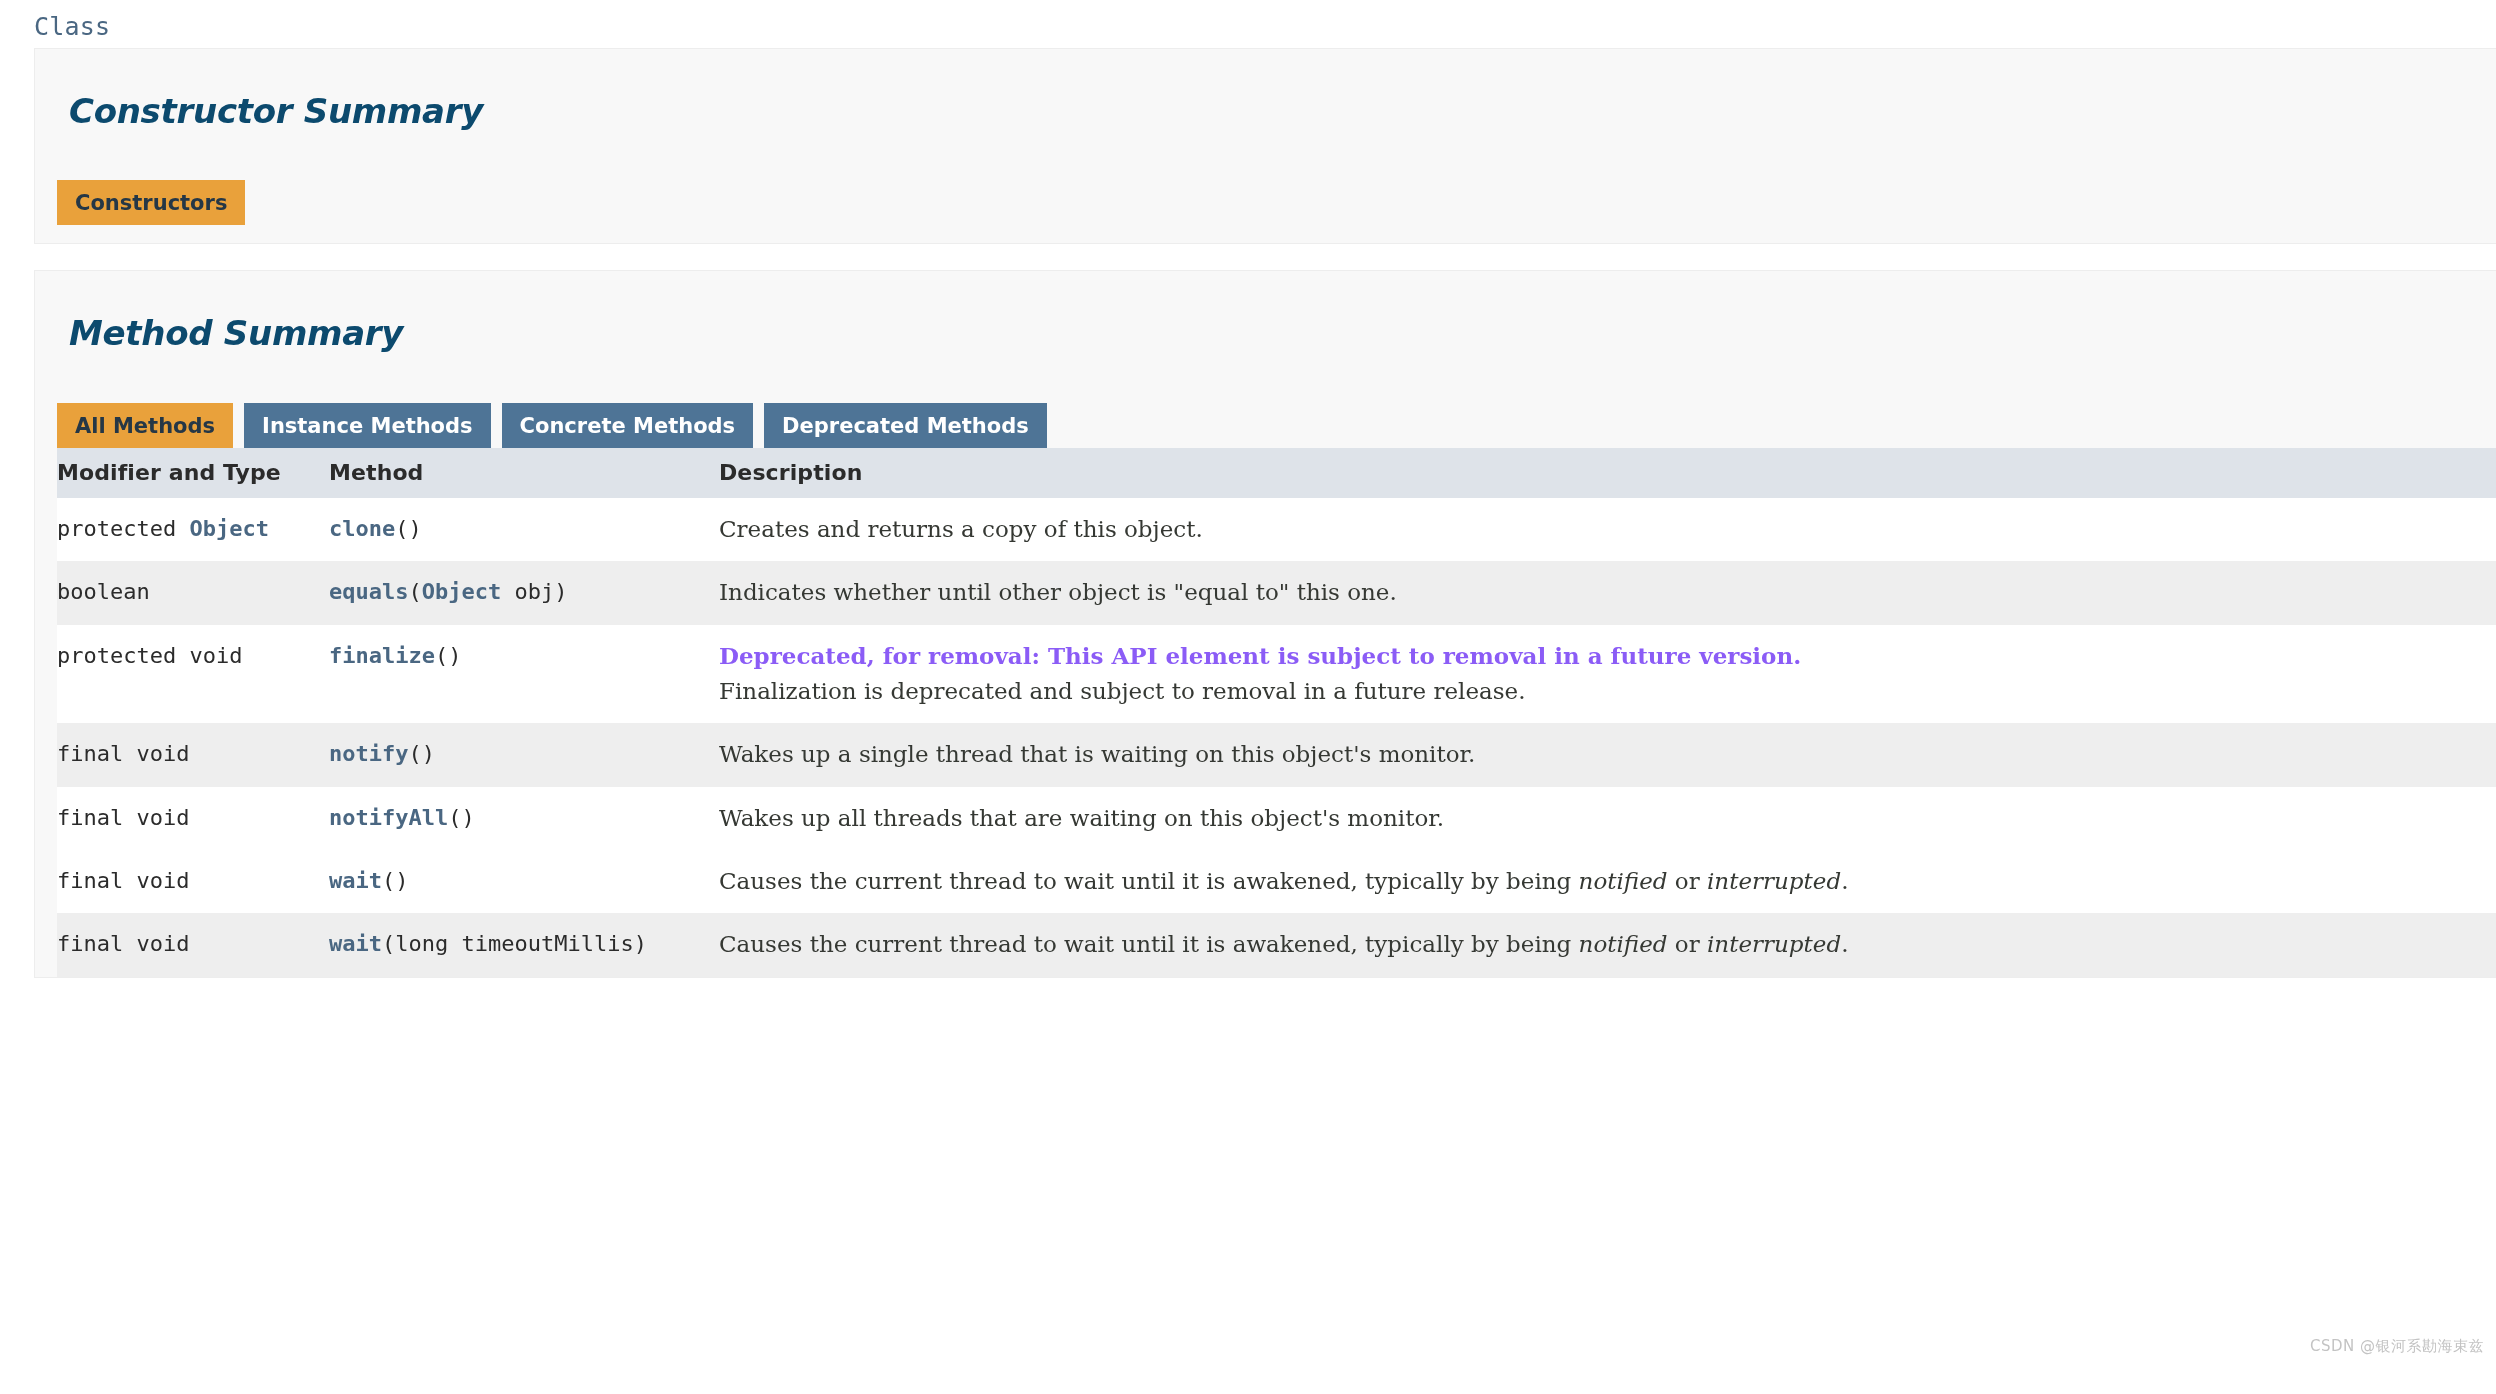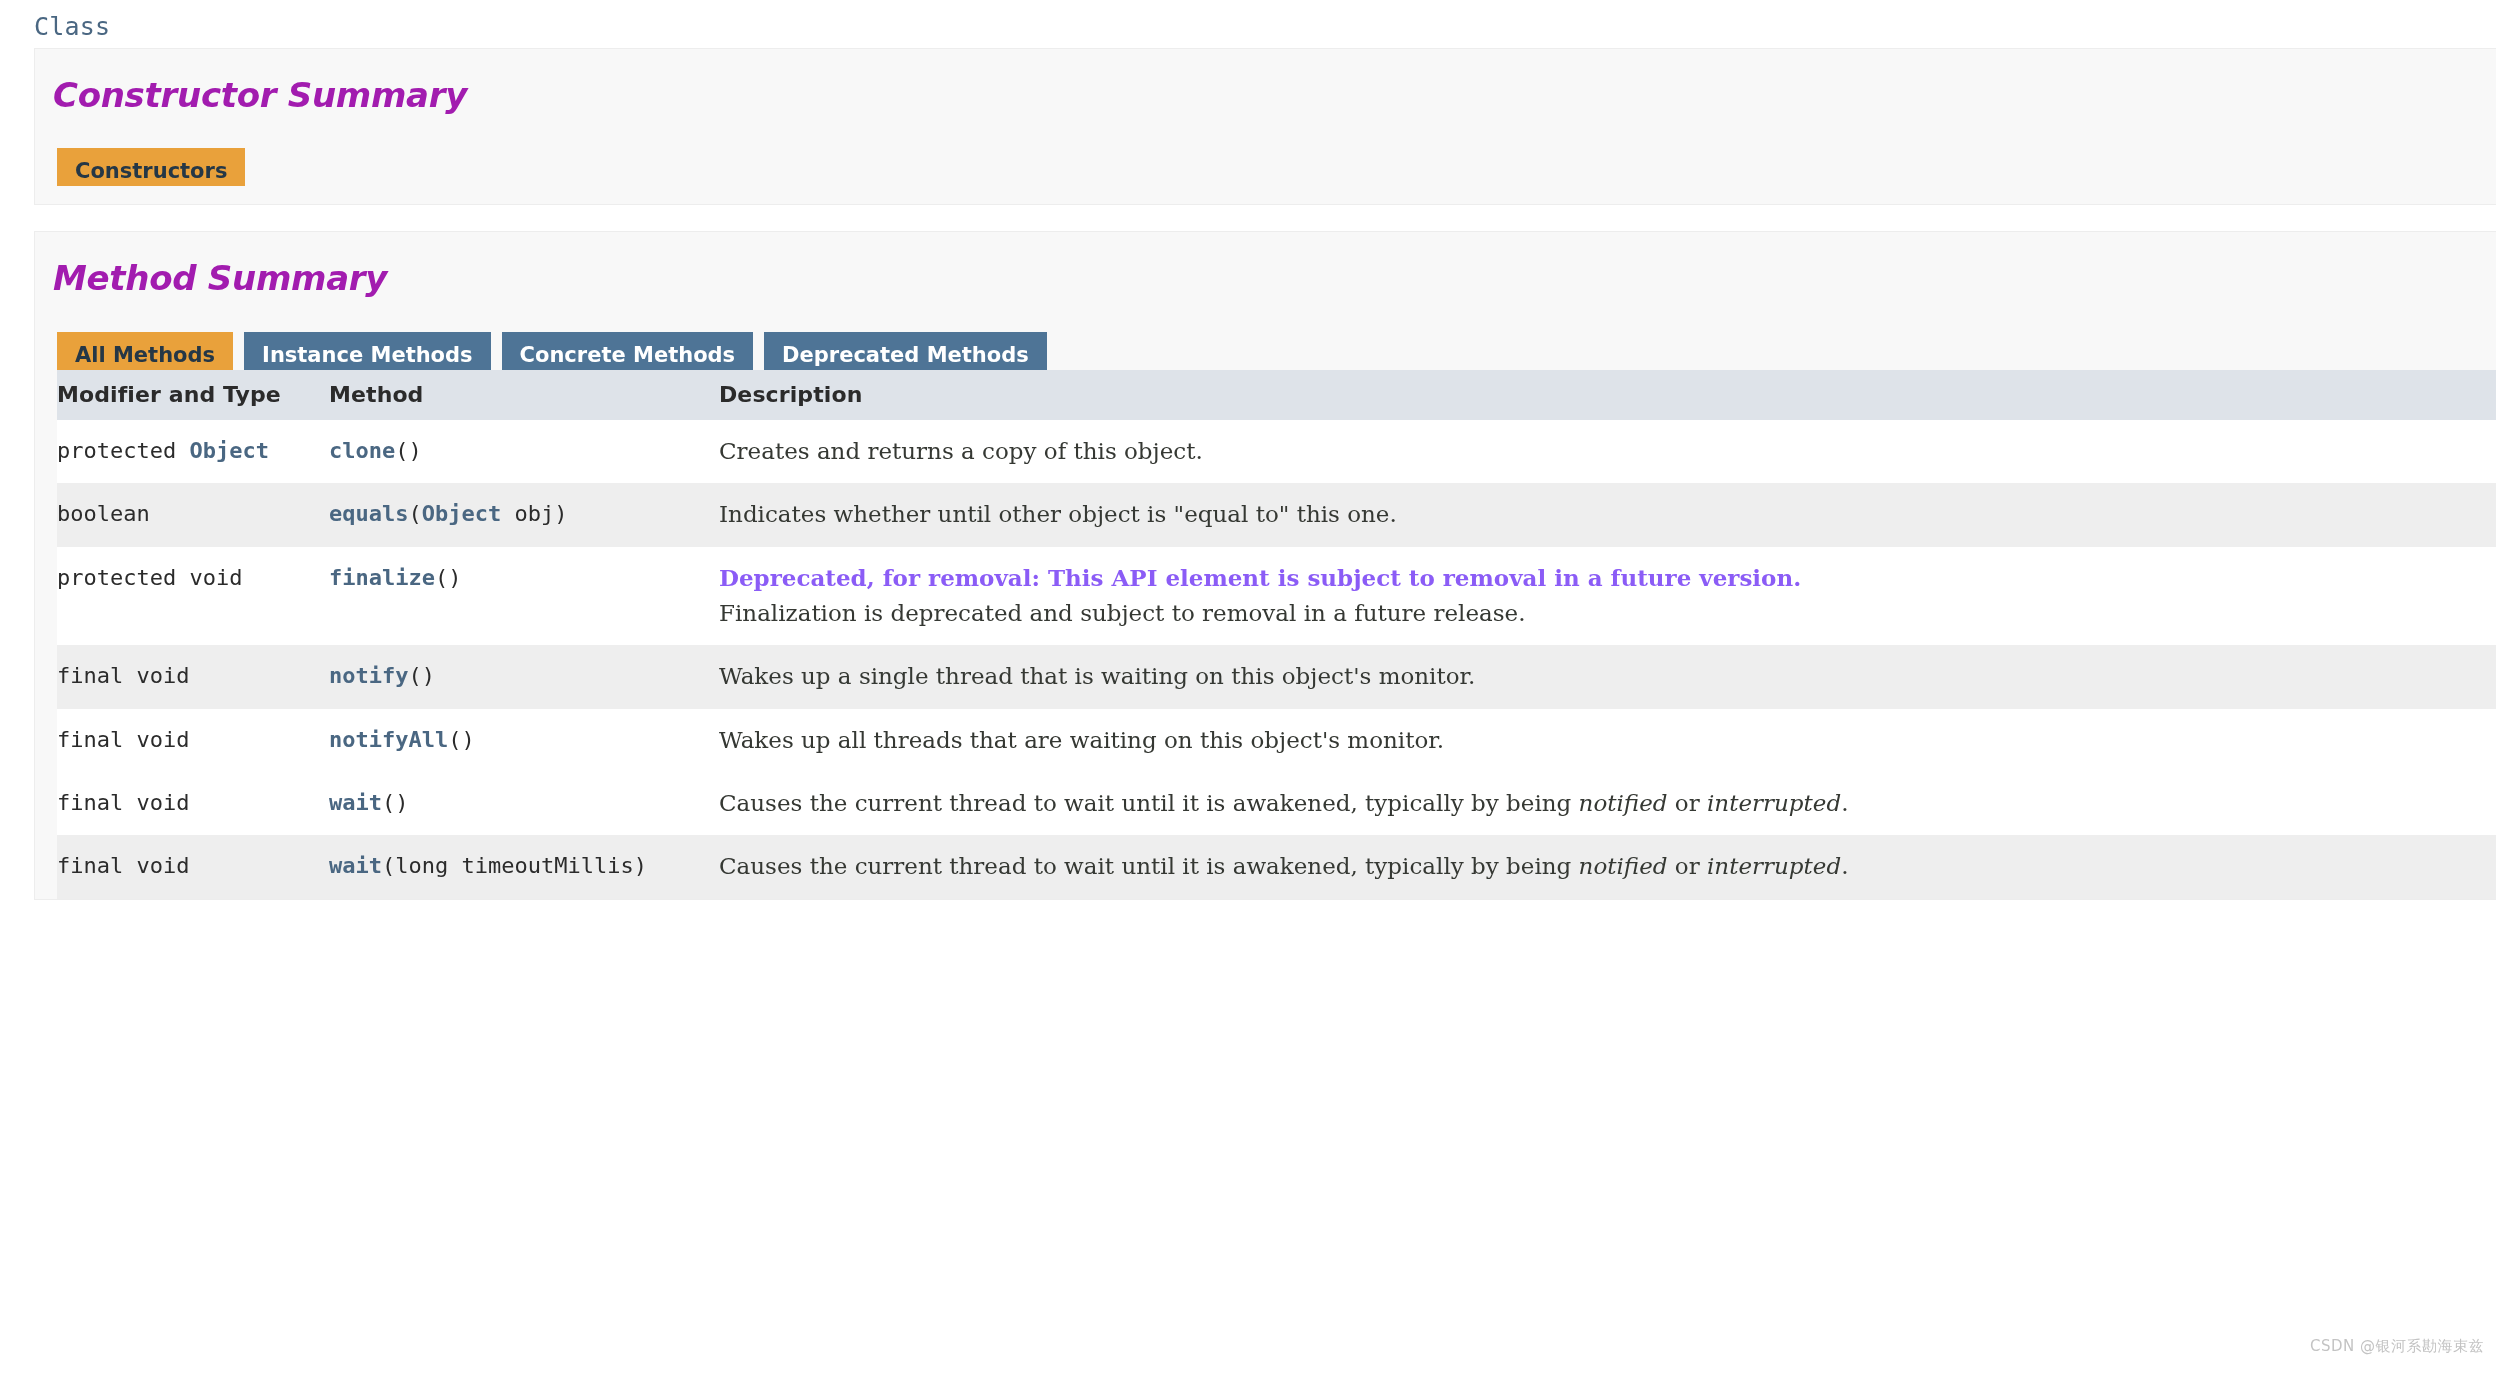--- a/index.html
+++ b/index.html
@@ -40,40 +40,40 @@
     padding: 0;
   }
   .summary-section.first { margin-top: 8px; }
   .summary-section.second { margin-top: 26px; }
 
   .section-title {
     font-family: "DejaVu Sans", sans-serif;
     font-style: italic;
     font-weight: bold;
     font-size: 34px;
-    color: #a21caf;
-    margin: 0;
+    color: #0c4a6e;
+    margin: 16px;
     padding: 28px 0 0 18px;
     line-height: 1.1;
     letter-spacing: -0.3px;
   }
 
   
   .tabs {
     display: flex;
     align-items: flex-end;
     padding: 34px 0 0 22px;
     gap: 11px;
   }
   .tab {
     font-family: "DejaVu Sans", sans-serif;
     font-weight: bold;
     font-size: 21px;
     line-height: 1;
-    padding: 13px 18px 4px 18px;
+    padding: 13px 18px 11px 18px;
     color: #ffffff;
     background: #4e7496;
     white-space: nowrap;
     cursor: pointer;
     user-select: none;
   }
   .tab.active {
     background: #e9a13b;
     color: #253746;
   }

